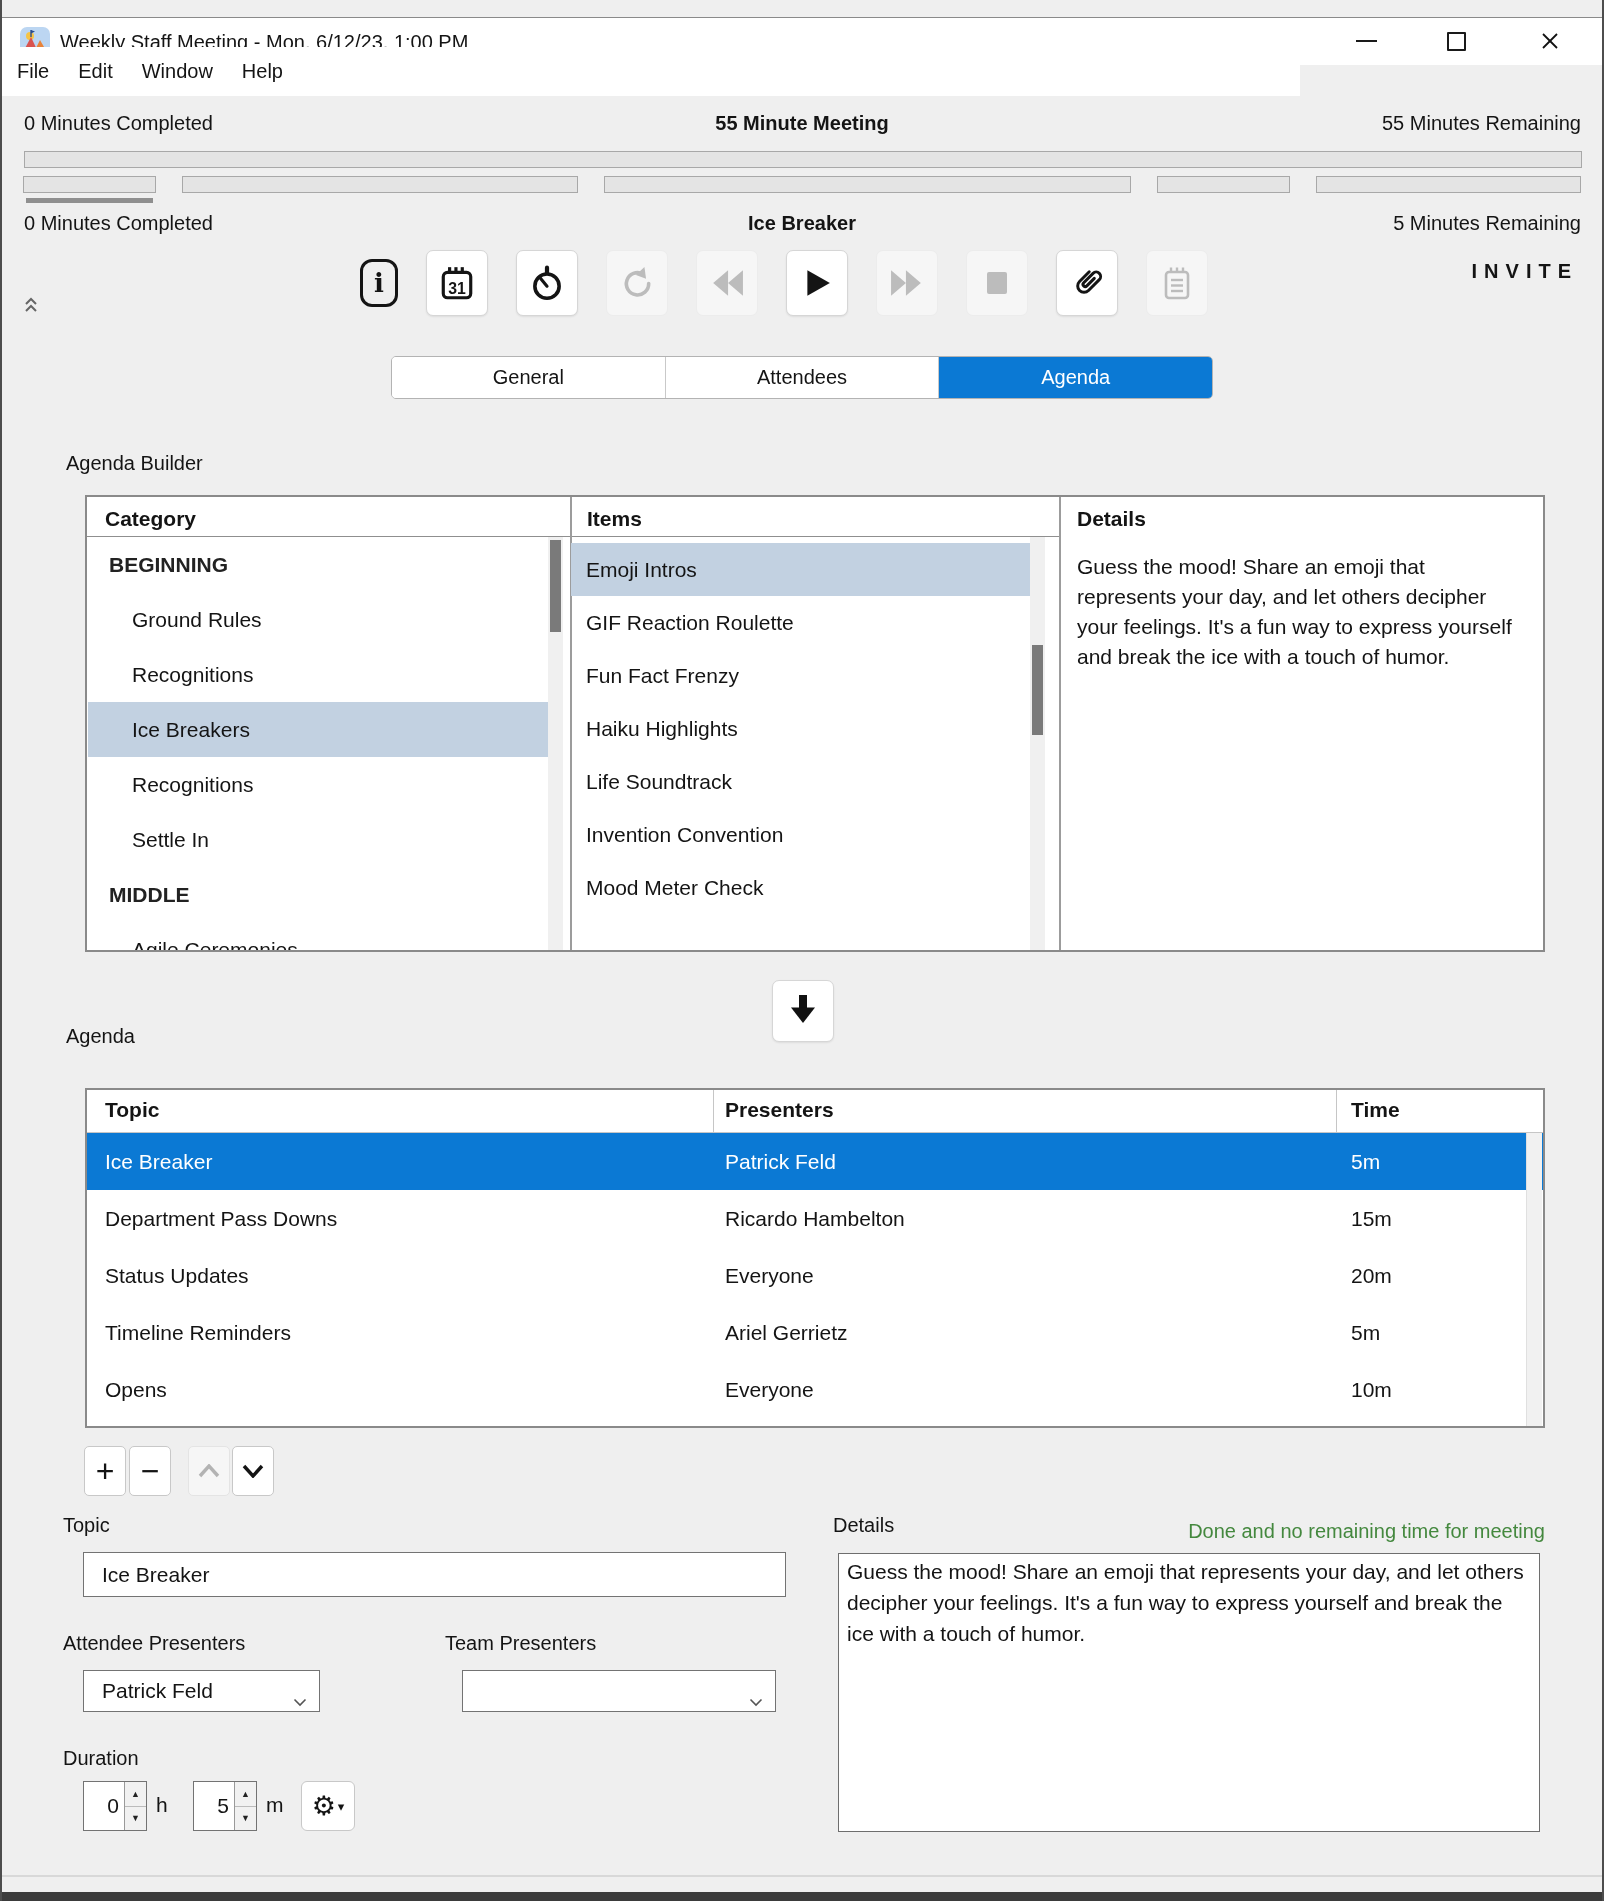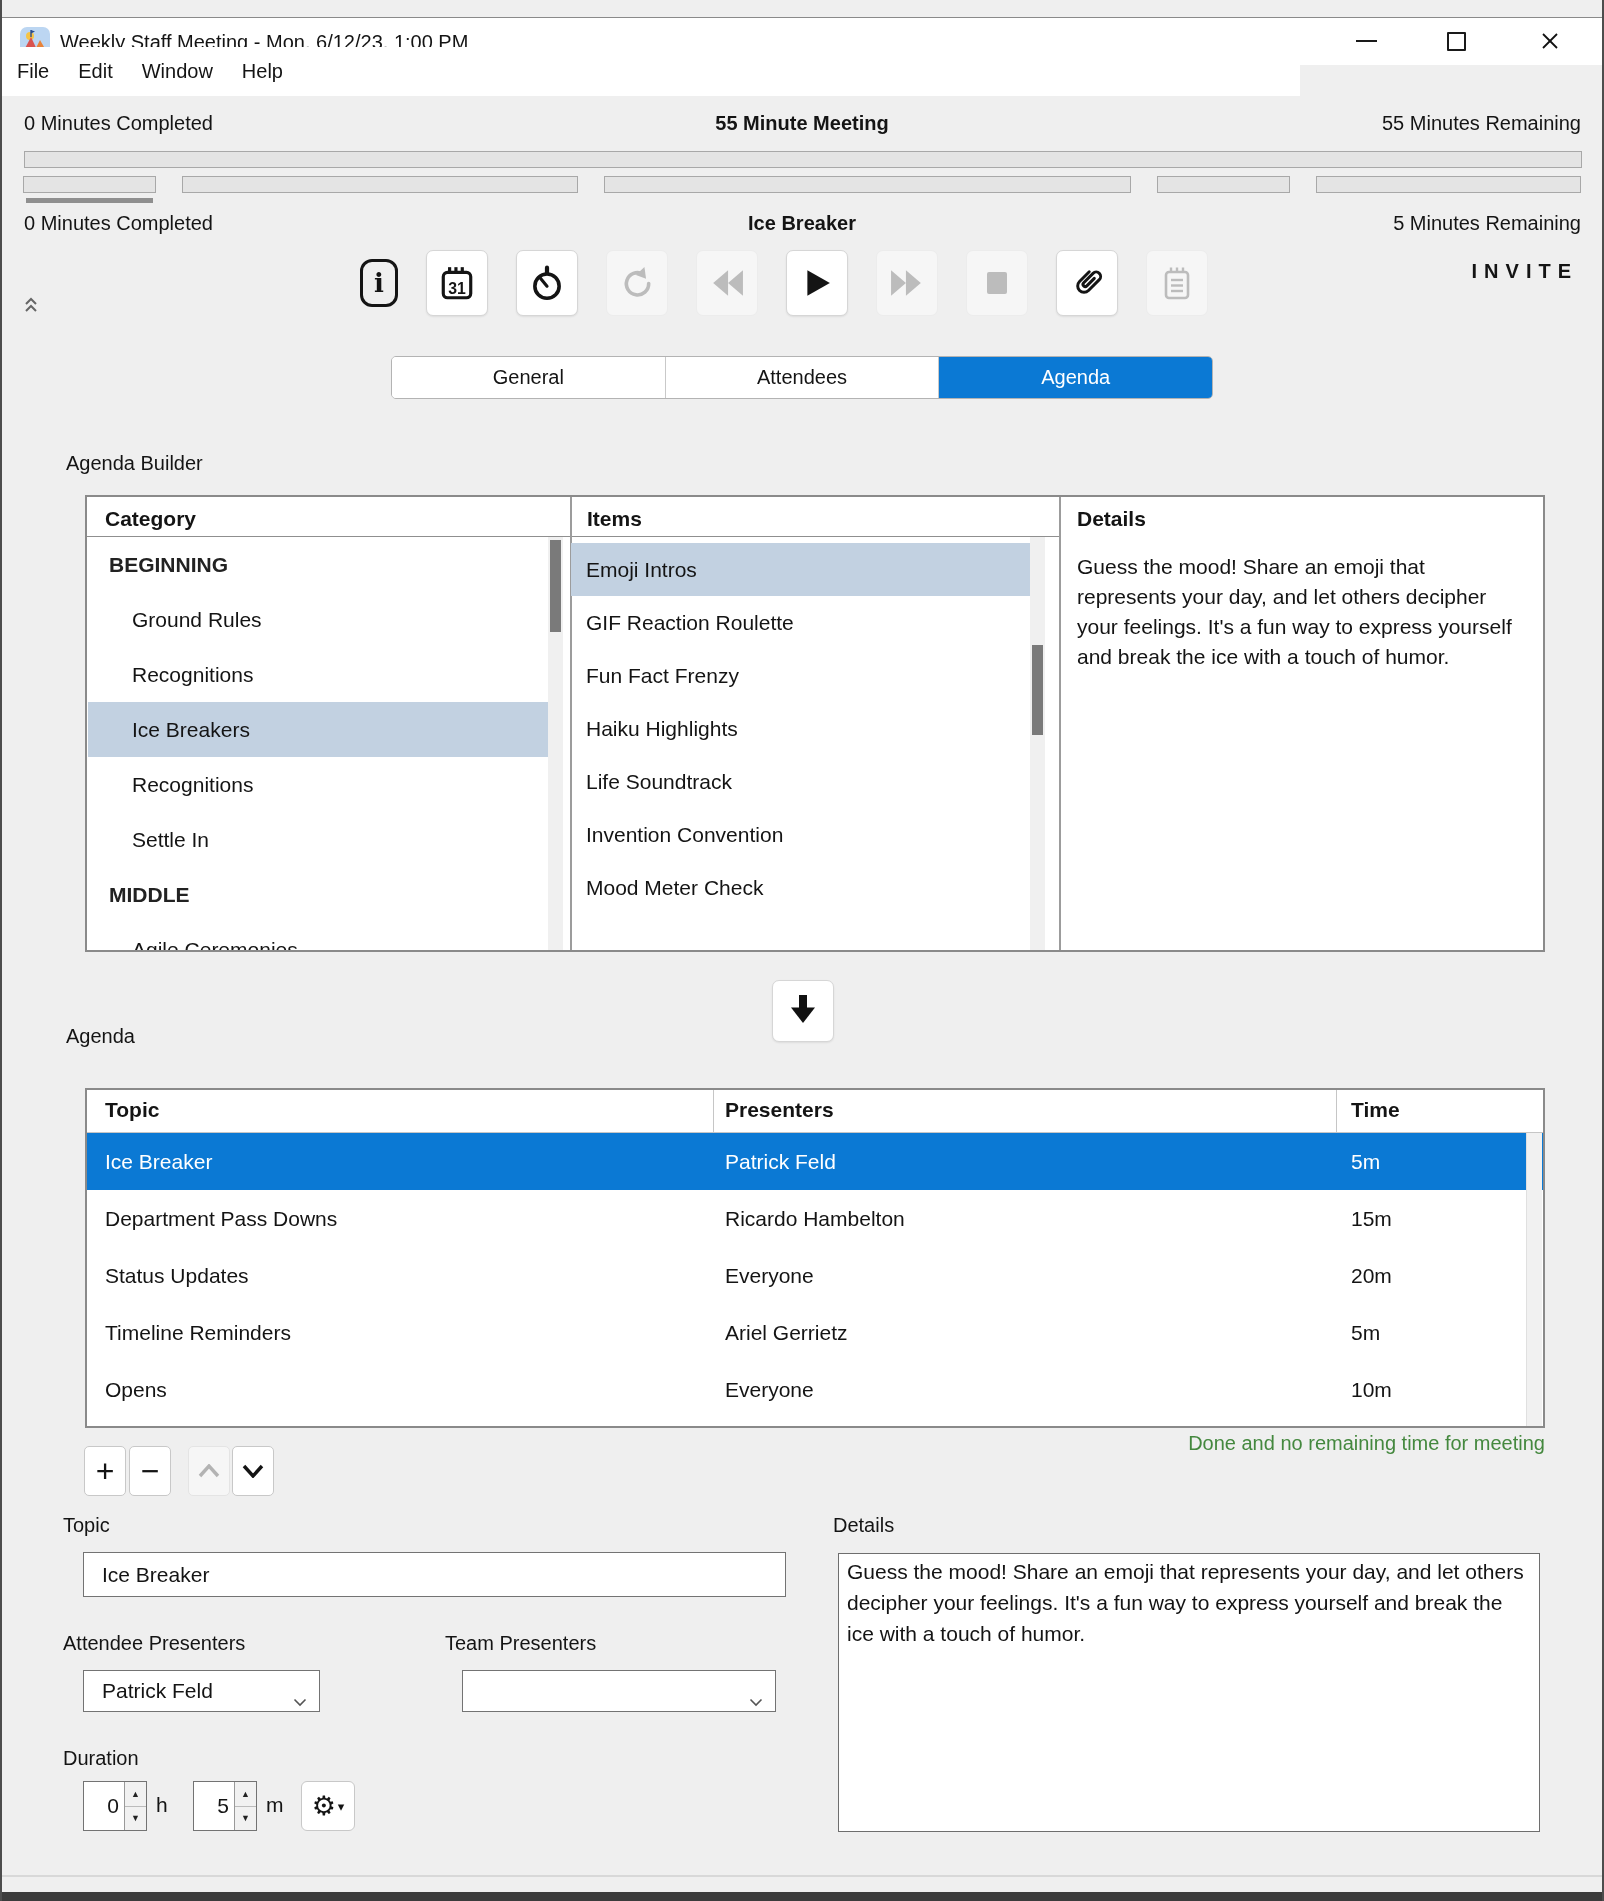--- a/index.html
+++ b/index.html
@@ -95,21 +95,21 @@
   .trow{position:relative;height:57px;font-size:21px;}
   .trow .cell{position:absolute;top:0;height:57px;display:flex;align-items:center;}
   .trow.selected{background:var(--accent);color:#fff;}
   #tbl-sbar{position:absolute;right:1px;top:43px;bottom:0;width:15px;background:#f1f1f1;border-left:1px solid #e0e0e0;}
 
   
   .sq-btn{top:1446px;width:42px;height:50px;background:#fff;border:1px solid #c8c8c8;border-radius:5px;
           display:flex;align-items:center;justify-content:center;font-size:32px;color:#141414;box-sizing:border-box;}
   #btn-add{left:84px;} #btn-remove{left:129px;} #btn-up{left:188px;} #btn-down{left:232px;}
   #btn-up{background:#f6f6f6;border-color:#e4e4e4;color:#b3b3b3;}
-  #status-msg{top:1432px;right:59px;font-size:20px;color:var(--status-green);}
+  #status-msg{top:1520px;right:59px;font-size:20px;color:var(--status-green);}
 
   
   .form-label{font-size:20px;color:#141414;}
   #lbl-topic{left:63px;top:1514px;}
   #inp-topic{left:83px;top:1552px;width:703px;height:45px;background:#fff;border:1px solid #737373;
              box-sizing:border-box;font-size:21px;padding:0 0 0 18px;font-family:"Liberation Sans",sans-serif;color:#141414;}
   #lbl-details{left:833px;top:1514px;}
   #txt-details{left:838px;top:1553px;width:702px;height:279px;background:#fff;border:1px solid #6e6e6e;
              box-sizing:border-box;font-size:21px;line-height:31px;padding:2px 8px;resize:none;
              font-family:"Liberation Sans",sans-serif;color:#141414;overflow:hidden;}

